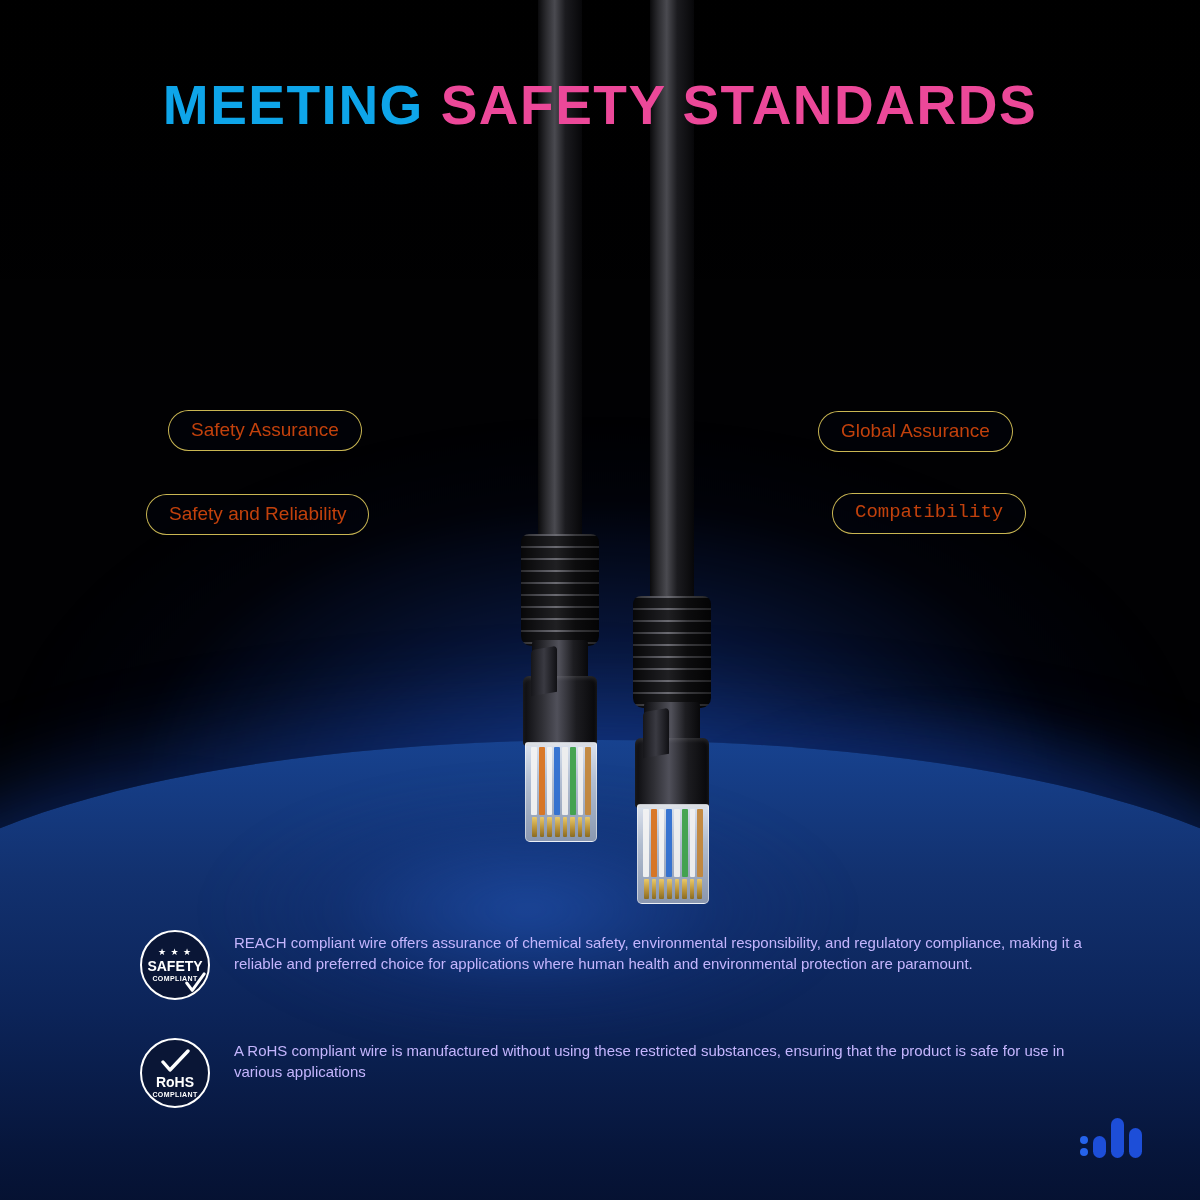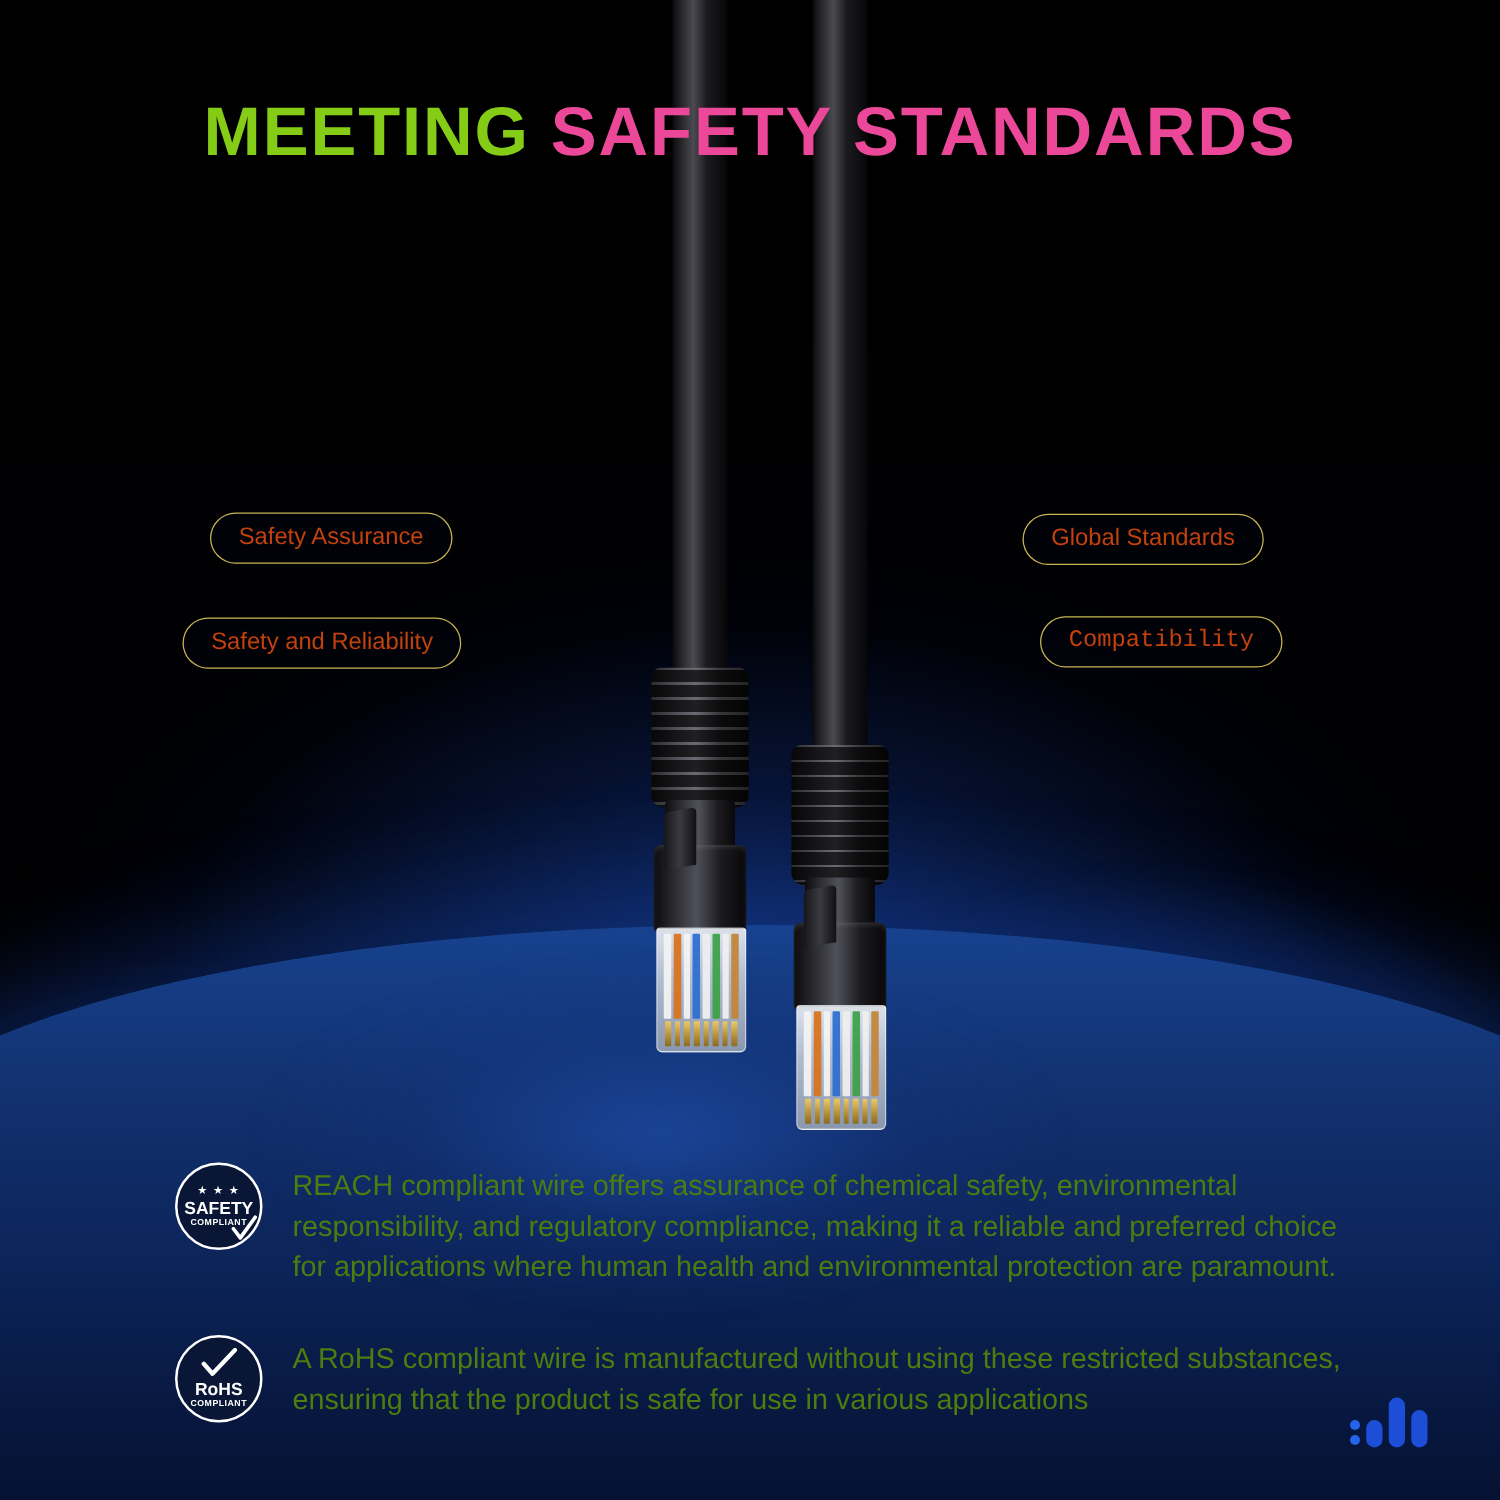--- a/index.html
+++ b/index.html
@@ -106,21 +106,21 @@
     left: 0;
     width: 100%;
     text-align: center;
     z-index: 30;
     font-size: 55px;
     font-weight: 800;
     letter-spacing: 1.5px;
     line-height: 1.05;
     white-space: nowrap;
   }
-  .title .t-white { color: #84cc16; }
+  .title .t-white { color: #0ea5e9; }
   .title .t-yellow { color: #ec4899; }
 
   
   .pill {
     position: absolute;
     z-index: 26;
     padding: 9px 22px 11px 22px;
     border: 1px solid rgba(236, 214, 96, 0.85);
     border-radius: 22px;
     color: #c2410c;
@@ -269,22 +269,22 @@
     bottom: 4px;
     width: 22px;
     height: 22px;
   }
   .badge-rohs .check-big {
     width: 30px;
     height: 24px;
     margin-bottom: 2px;
   }
   .comp-text {
-    color: #4d7c0f;
-    font-size: 23px;
+    color: #c4b5fd;
+    font-size: 15px;
     line-height: 1.42;
     padding-top: 2px;
   }
 
   
   .logo {
     position: absolute;
     right: 58px;
     bottom: 42px;
     z-index: 30;
@@ -330,21 +330,21 @@
     <span class="t-white">MEETING </span><span class="t-yellow">SAFETY STANDARDS</span>
   </h1>
 
   <div class="pill" id="pill-0">
     <span>Safety Assurance</span>
   </div>
   <div class="pill" id="pill-1">
     <span>Safety and Reliability</span>
   </div>
   <div class="pill" id="pill-2">
-    <span>Global Standards</span>
+    <span>Global Assurance</span>
   </div>
   <div class="pill" id="pill-3">
     <span>Compatibility</span>
   </div>
 
   <div class="cable" id="cable-left" style="left:520px; top:0; width:120px; height:860px;">
     <div class="cable-cord" style="left:18px; height:550px;"></div>
     <div class="boot" style="left:1px; top:534px; height:112px;"></div>
     <div class="boot-neck" style="left:12px; top:640px; height:42px;"></div>
     <div class="plug-body" style="left:3px; top:676px; height:70px;">

